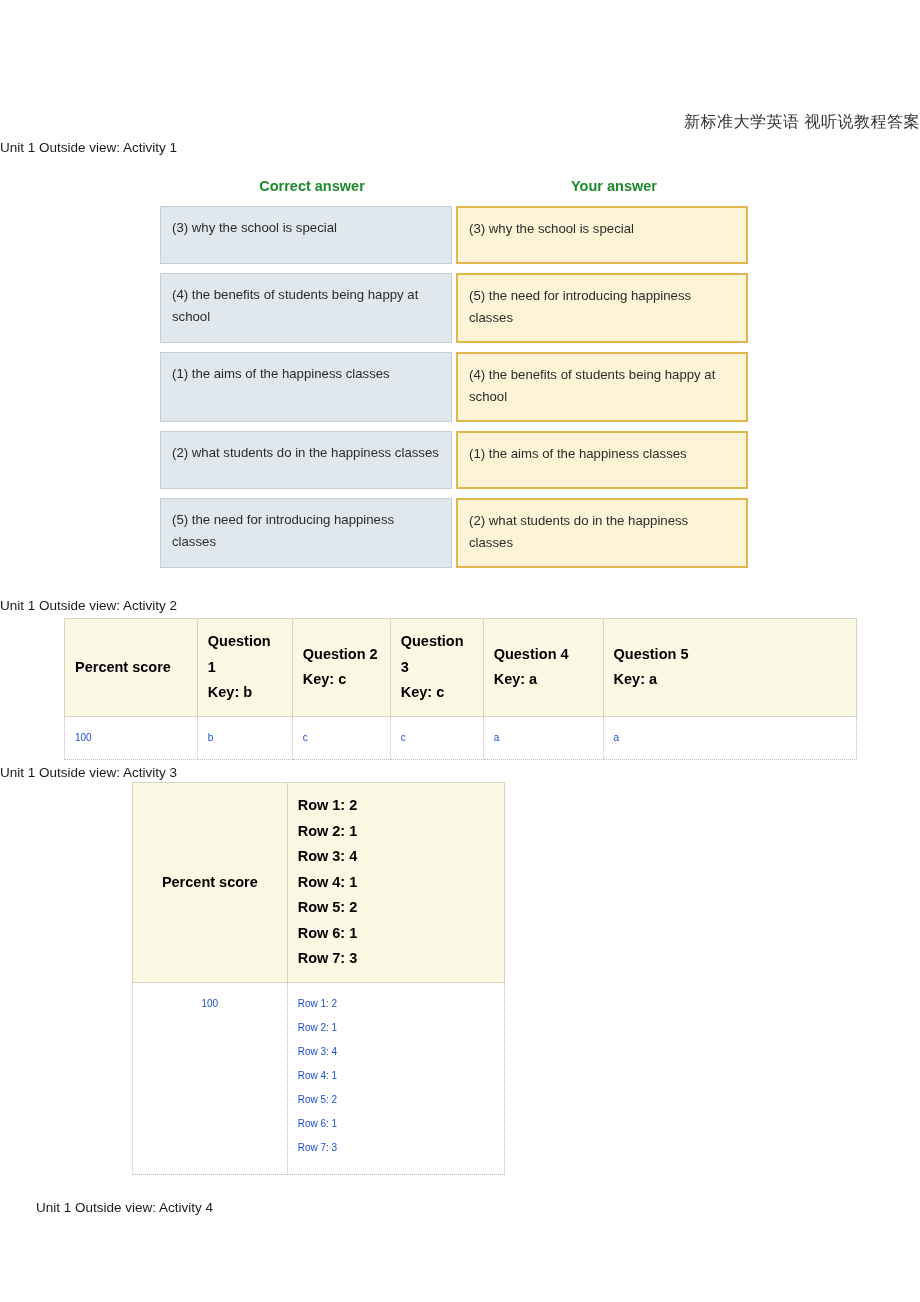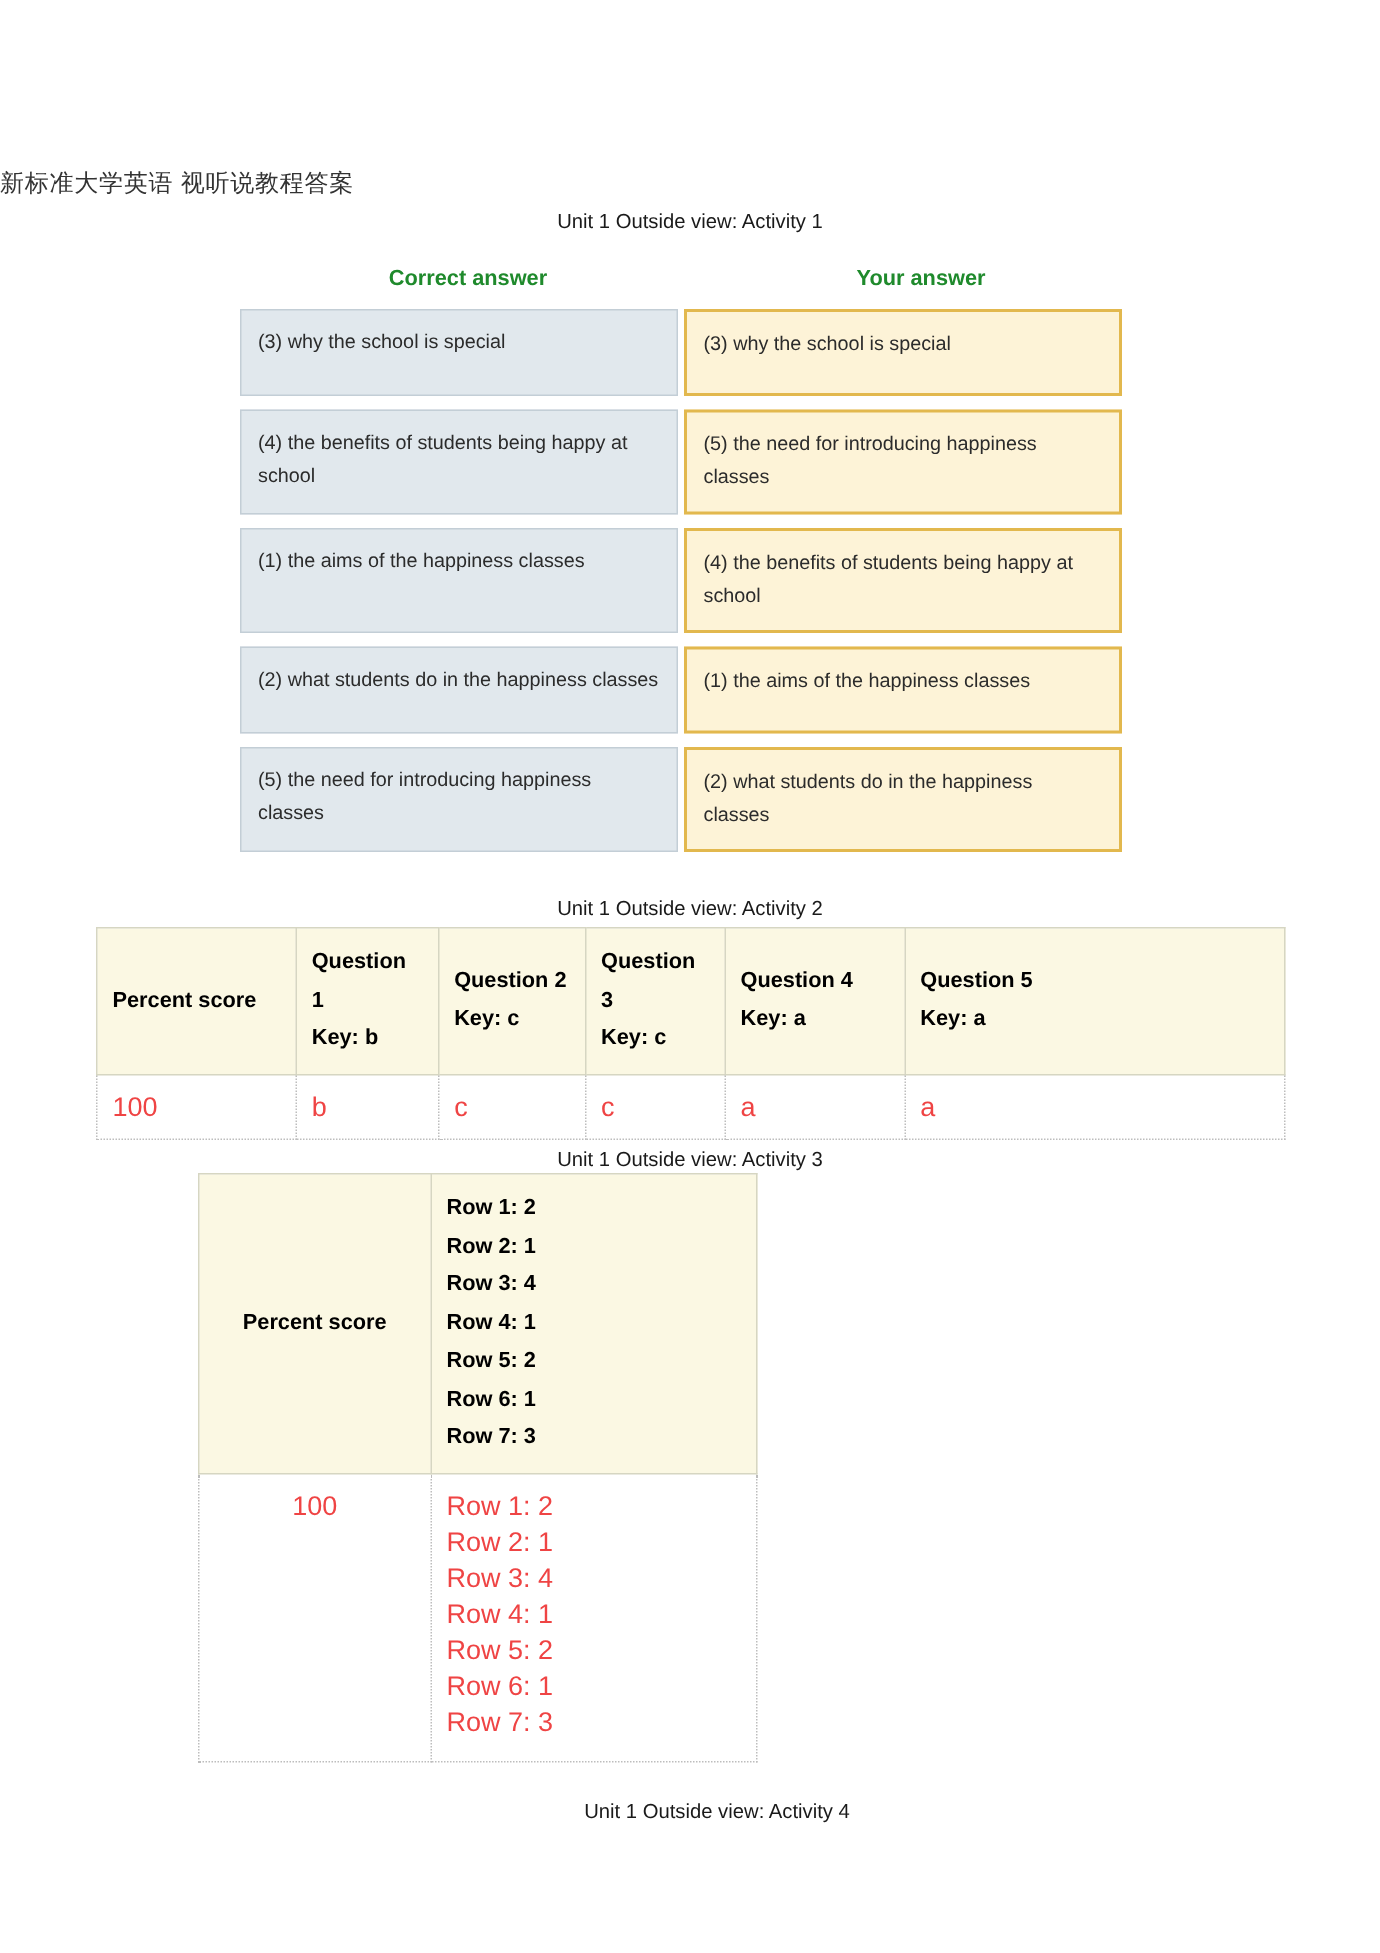--- a/index.html
+++ b/index.html
@@ -13,30 +13,30 @@
     position: relative;
     overflow: hidden;
   }
 
   
   .doc-title {
     position: absolute;
     top: 112px;
     left: 0;
     width: 920px;
-    text-align: left;
+    text-align: right;
     font-size: 16px;
     color: #333333;
     letter-spacing: 0.5px;
   }
   .activity-label {
     position: absolute;
     left: 0;
     width: 920px;
-    text-align: center;
+    text-align: left;
     font-size: 13.5px;
     color: #1a1a1a;
   }
   #act1-label { top: 140px; }
   #act2-label { top: 598px; }
   #act3-label { top: 765px; }
   #act4-label { top: 1200px; padding-left: 36px; }
 
   
   .match-wrap {
@@ -98,22 +98,22 @@
     font-size: 14.5px;
     font-weight: bold;
     color: #000000;
     text-align: left;
     vertical-align: middle;
     padding: 10px 10px;
     line-height: 25px;
   }
   table.result td {
     border: 1px dotted #bdbdbd;
-    font-size: 18px;
-    color: #ef4444;
+    font-size: 10px;
+    color: #1d4ed8;
     text-align: left;
     vertical-align: top;
     padding: 9px 10px;
     line-height: 24px;
     background: #ffffff;
   }
 
   
   #act2-table { top: 618px; left: 64px; width: 793px; }
   #act2-table th.c0 { width: 133px; }

